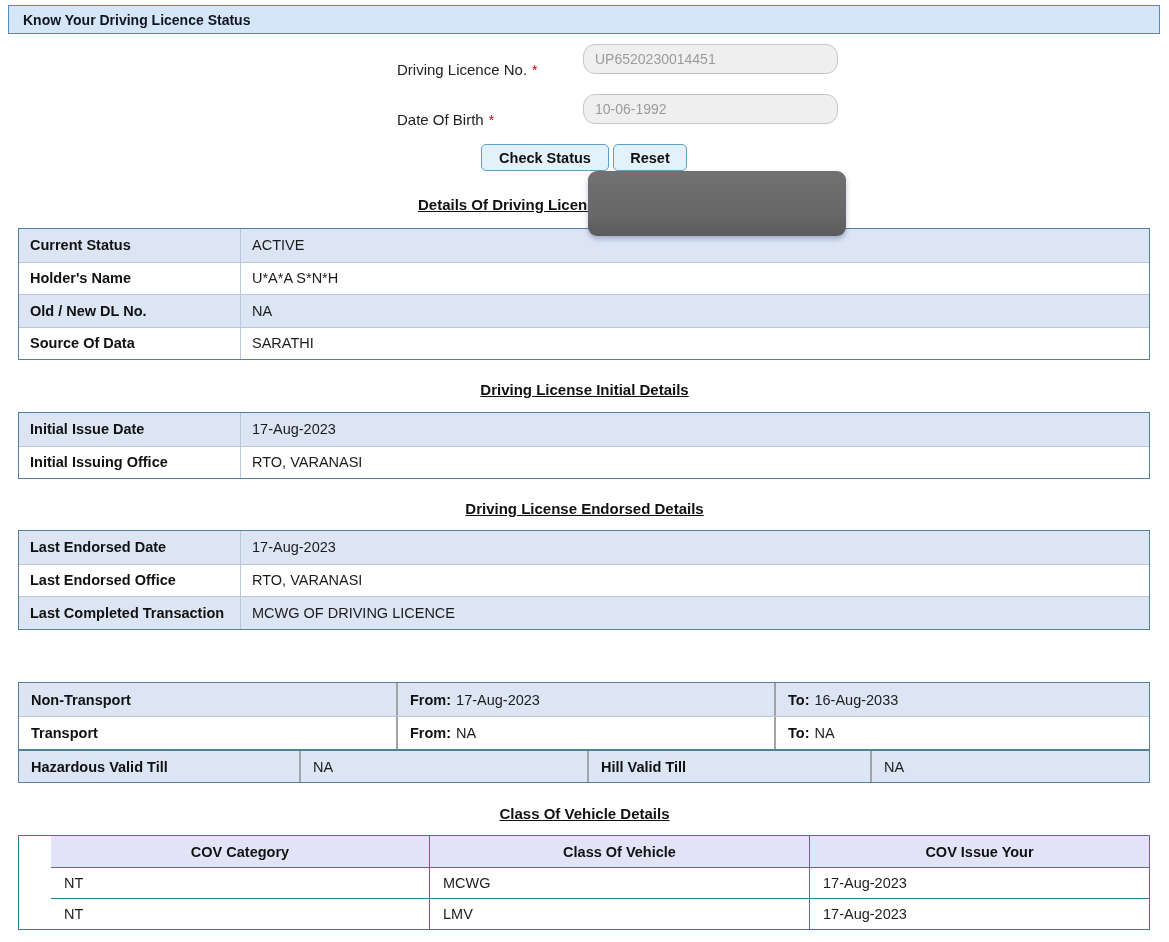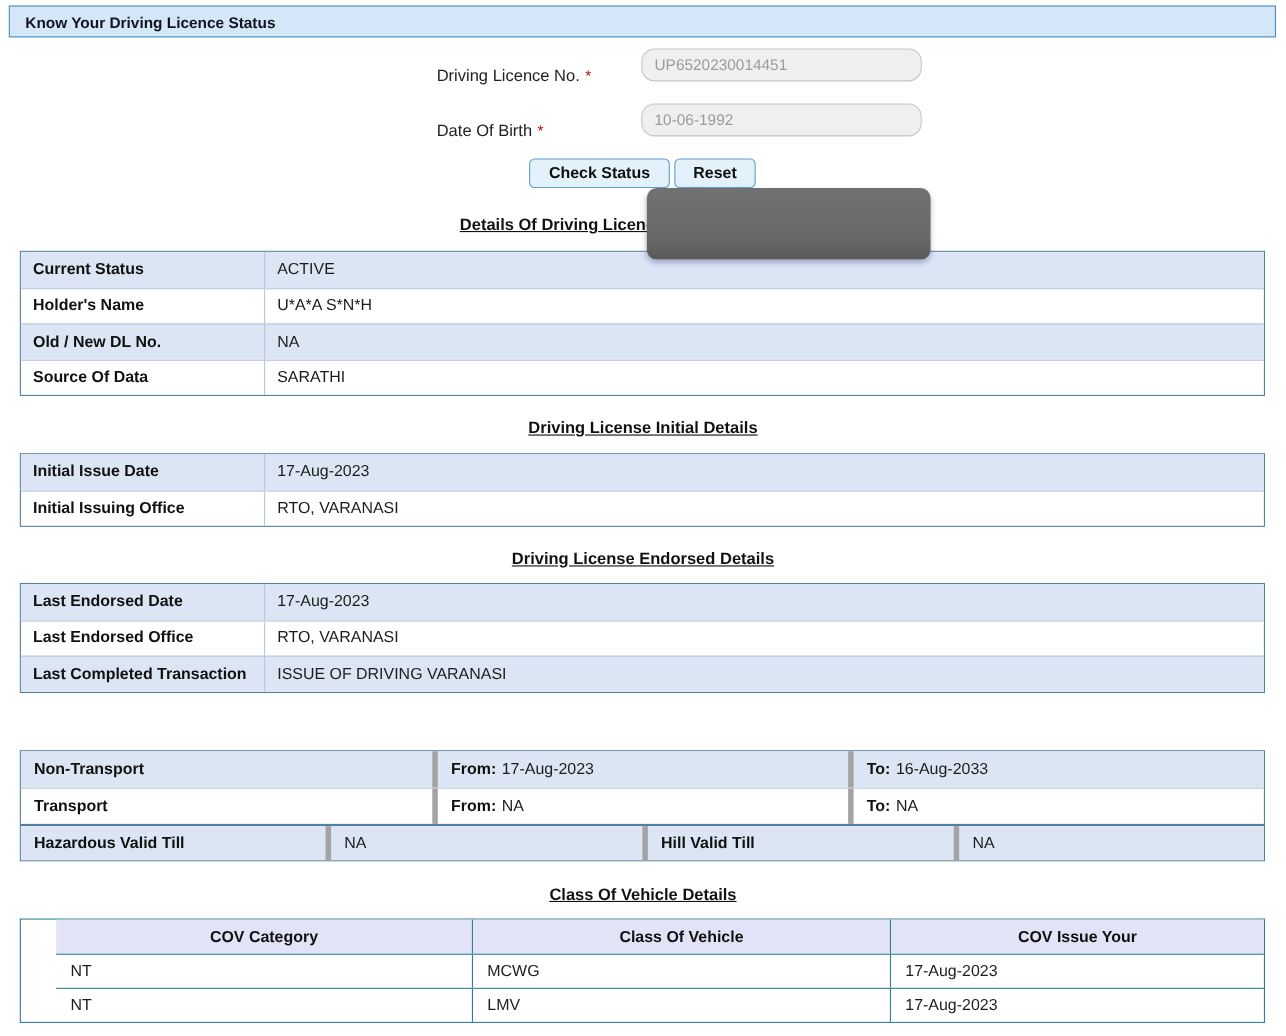--- a/index.html
+++ b/index.html
@@ -59,21 +59,21 @@
     width:222px; border-right:1px solid #b9c7da; font-weight:bold;
     display:flex; align-items:center; padding-left:11px; font-size:14.5px; color:#111;
   }
   .d-value { flex:1; display:flex; align-items:center; padding-left:11px; font-size:14.5px; color:#1c1c1c; }
 
   
   .validity-table { position:absolute; left:18px; width:1132px; border:1px solid #54809f; background:#fff; }
   .v-row { display:flex; align-items:stretch; height:33px; border-top:1px solid #b9c7da; }
   .v-row:first-child { border-top:none; }
   .v-row.alt { background:#dbe5f4; }
-  .v-cell { display:flex; align-items:center; padding-left:12px; font-size:14.5px; color:#1c1c1c; border-right:5px solid #a3a3a3; }
+  .v-cell { display:flex; align-items:center; padding-left:12px; font-size:14.5px; color:#1c1c1c; border-right:2px solid #a3a3a3; }
   .v-cell:last-child { border-right:none; }
   .v-cell .bl { font-weight:bold; color:#111; margin-right:5px; }
   .w-379 { width:379px; } .w-378 { width:378px; } .v-flex { flex:1; }
   .w-282 { width:282px; } .w-288 { width:288px; } .w-283 { width:283px; }
 
   
   .cov-table { position:absolute; left:18px; width:1132px; border:1px solid #2e7f99; background:#fff;padding-left:32px; }
   .c-row { display:flex; align-items:stretch; height:31px; border-top:1px solid #2e7f99; }
   .c-row:first-child { border-top:none; }
   .c-head { background:#e3e3f7; }
@@ -143,21 +143,21 @@
     <div class="d-row alt">
       <div class="d-label">Last Endorsed Date</div>
       <div class="d-value">17-Aug-2023</div>
     </div>
     <div class="d-row">
       <div class="d-label">Last Endorsed Office</div>
       <div class="d-value">RTO, VARANASI</div>
     </div>
     <div class="d-row alt">
       <div class="d-label">Last Completed Transaction</div>
-      <div class="d-value">ISSUE OF DRIVING VARANASI</div>
+      <div class="d-value">MCWG OF DRIVING LICENCE</div>
     </div>
   </div>
 
   <div class="validity-table" style="top:682px;">
     <div class="v-row alt">
       <div class="v-cell w-379" style="font-weight:bold; color:#111;">Non-Transport</div>
       <div class="v-cell w-378">
         <span class="bl">From:</span>
         <span>17-Aug-2023</span>
       </div>

